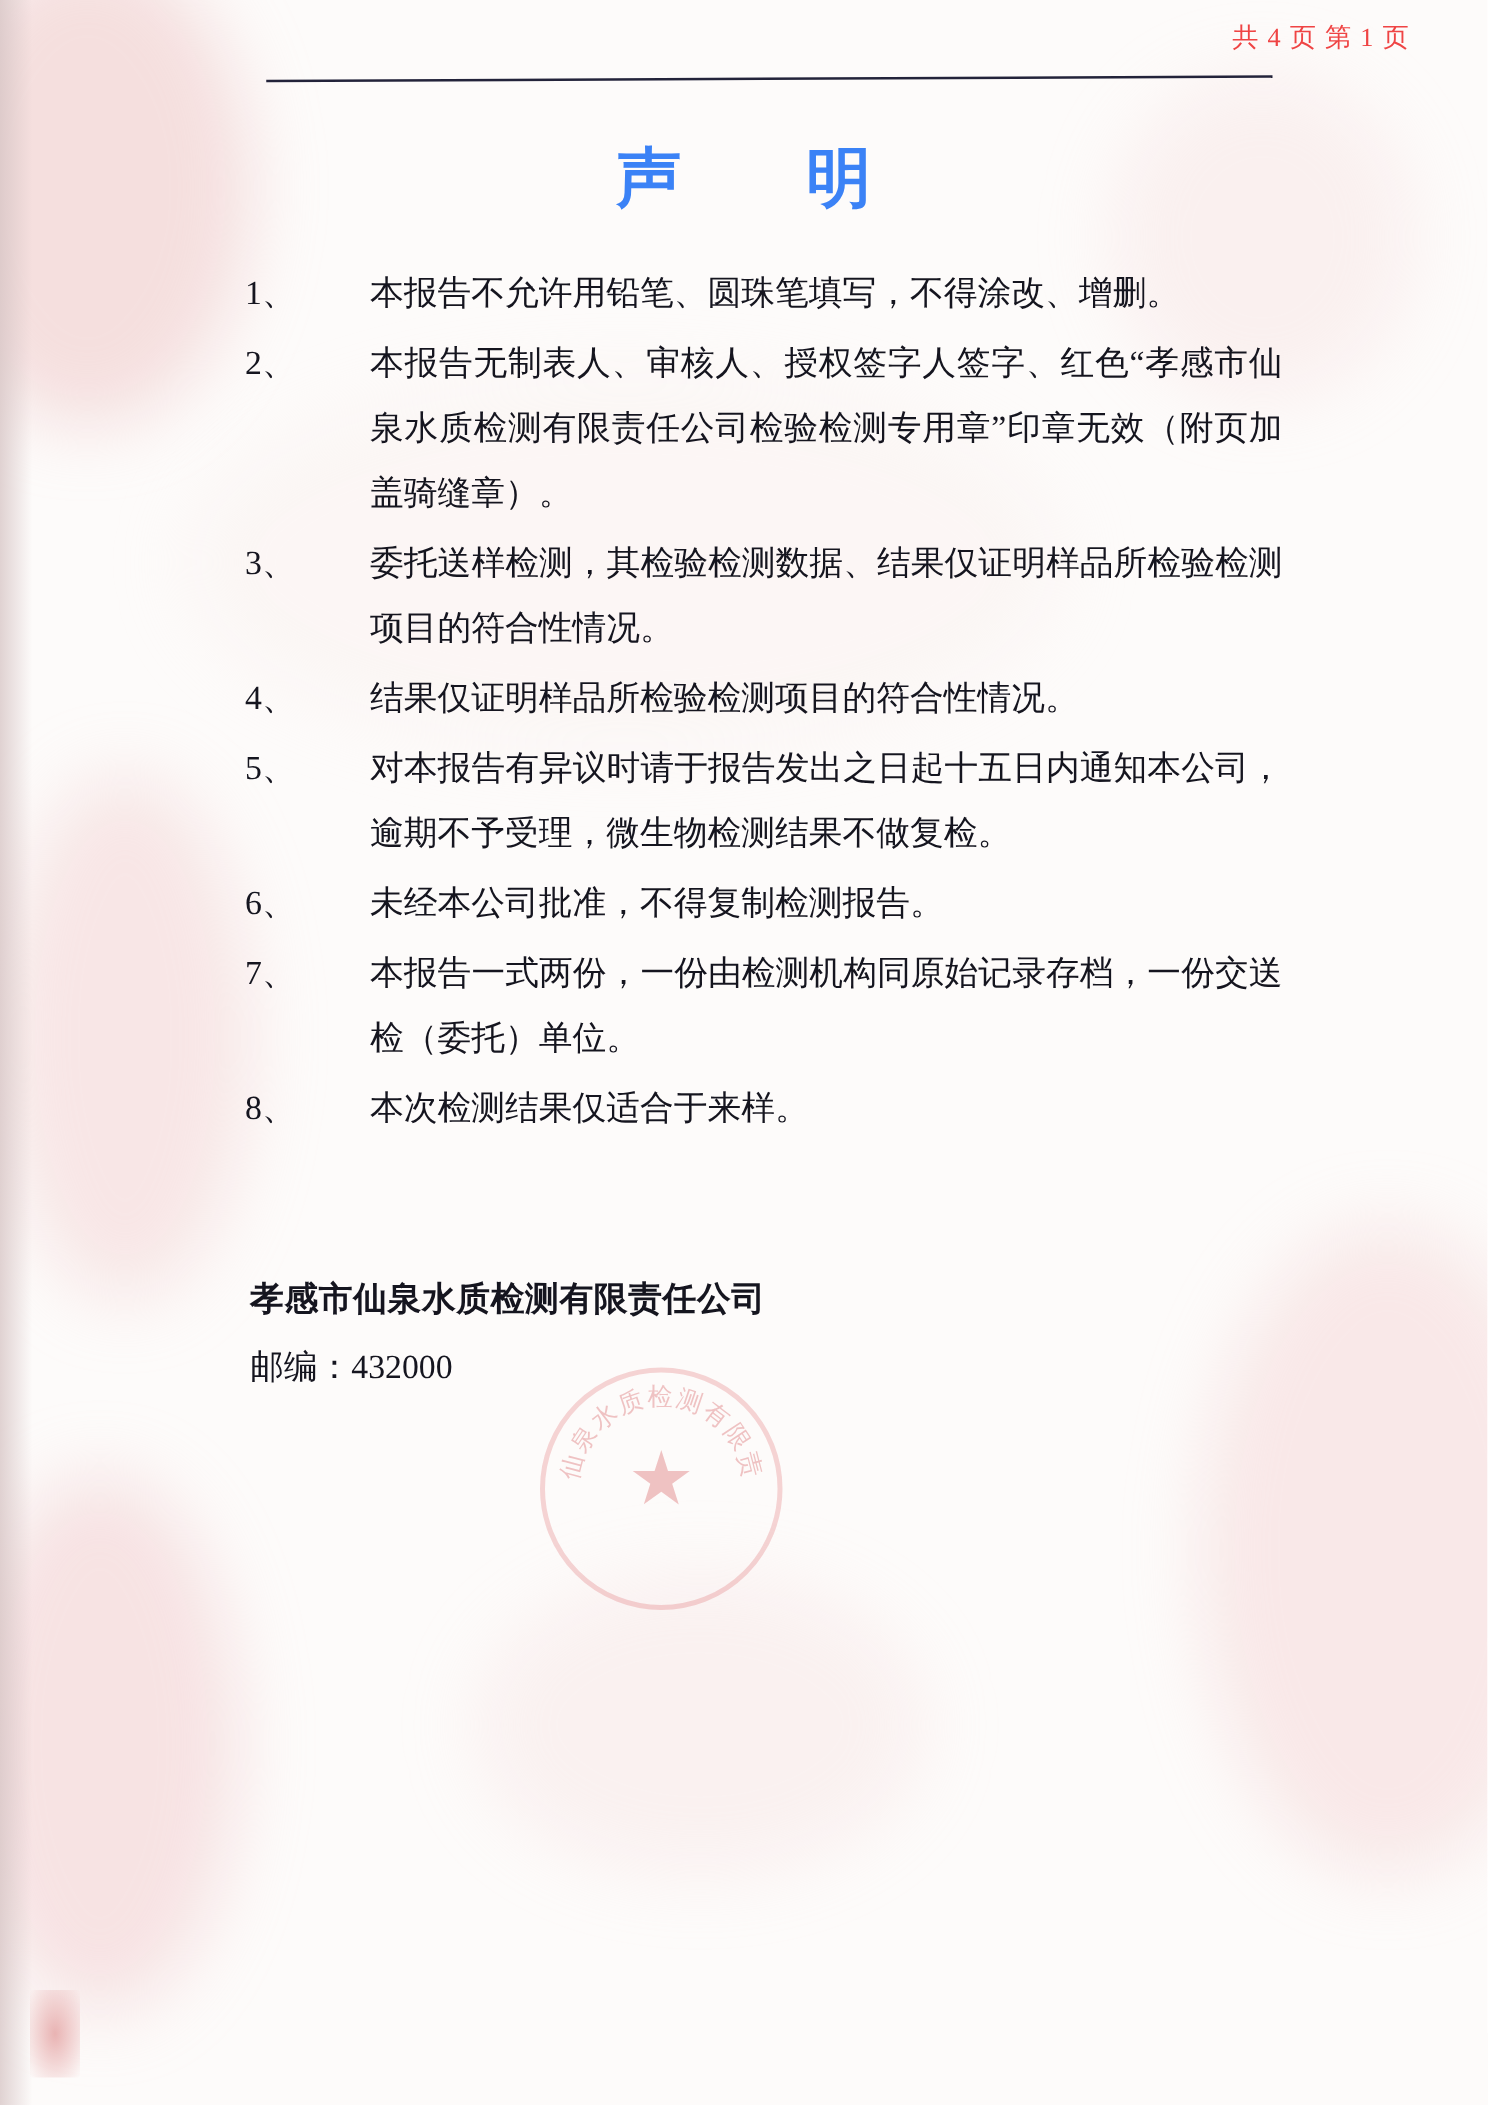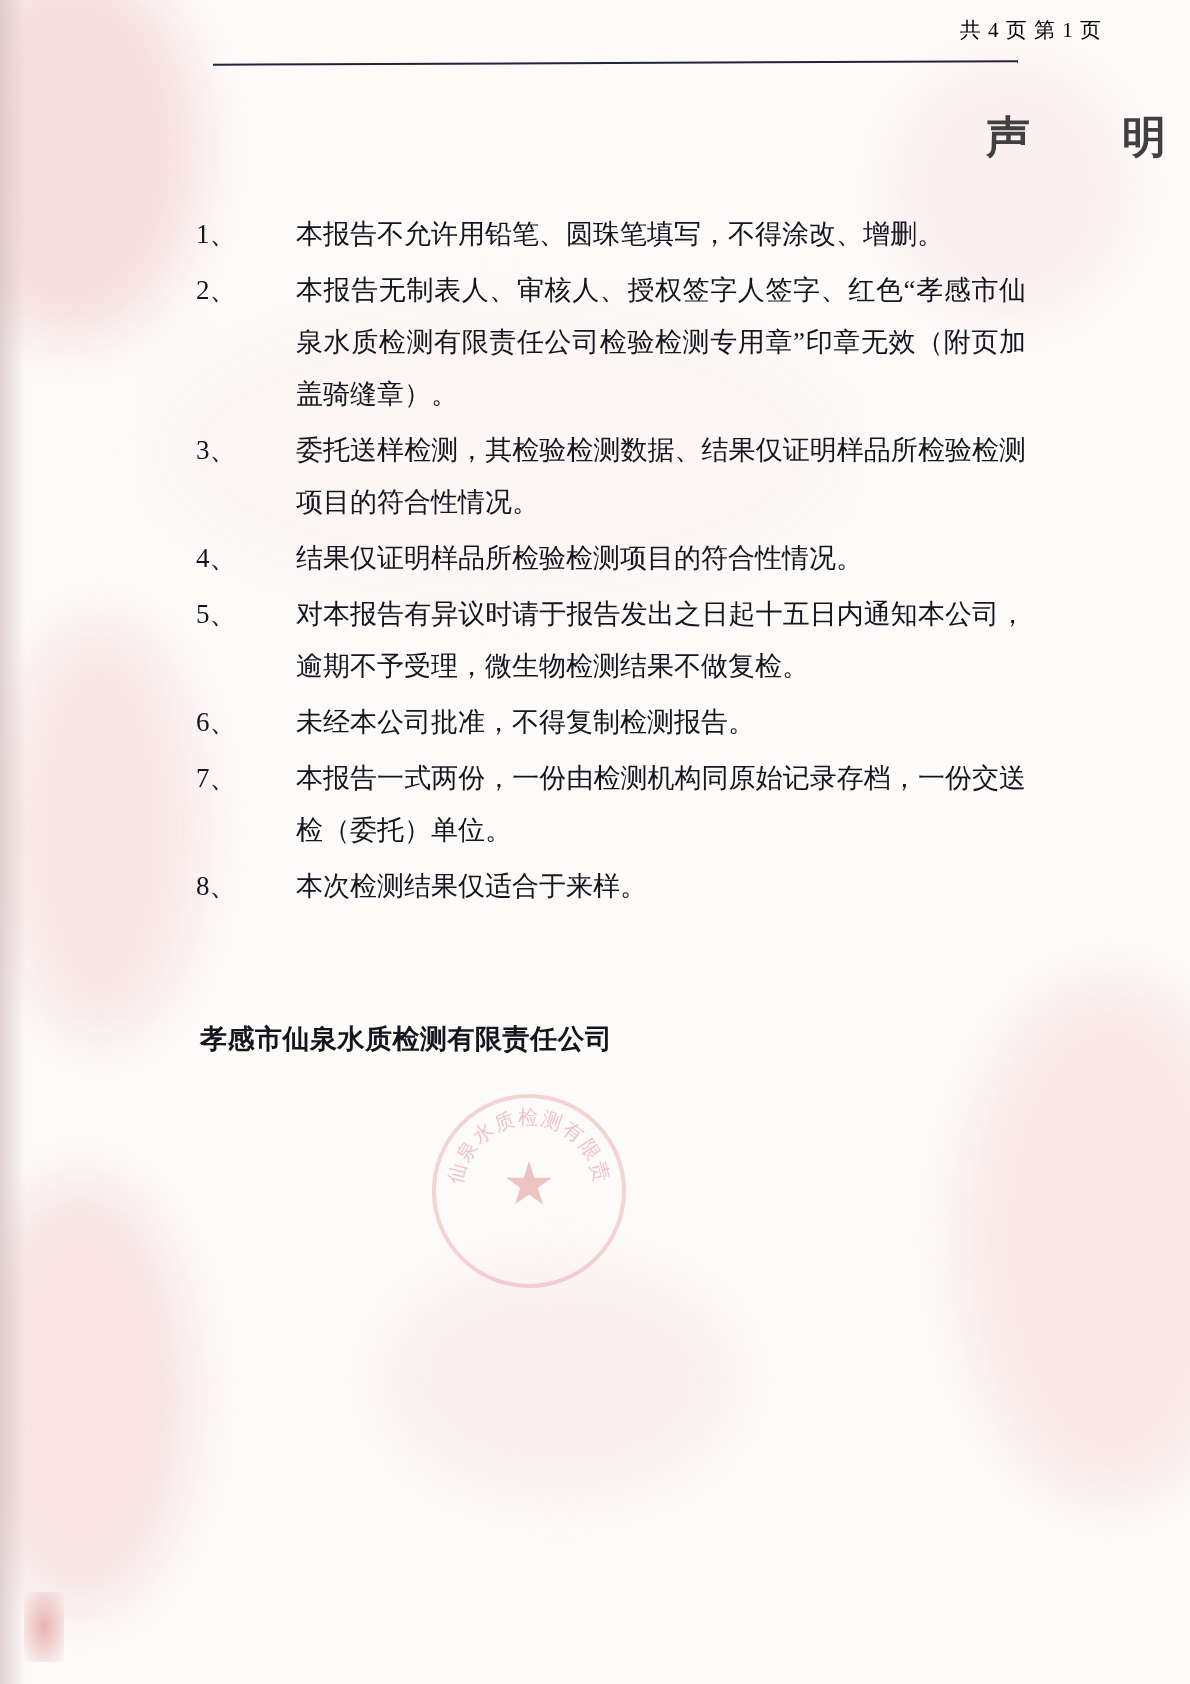--- a/index.html
+++ b/index.html
@@ -43,49 +43,49 @@
     position: absolute;
     left: 24px; bottom: 22px;
     width: 40px; height: 70px;
     background: radial-gradient(ellipse at center, rgba(226,156,156,0.75), rgba(255,255,255,0));
     pointer-events: none;
   }
 
   
   .page-no {
     position: absolute;
-    right: 88px;
+    right: 62px;
     top: 16px;
     font-size: 21px;
-    color: #000000;
+    color: #ef4444;
     letter-spacing: 1px;
     white-space: nowrap;
     margin-left: 47px;
   }
 
   .rule {
     position: absolute;
     left: 213px;
     right: 172px;
     top: 62px;
     height: 0;
     border-top: 2.5px solid #23233a;
     transform: rotate(-0.25deg);
   }
 
   .doc-title {
     position: absolute;
     left: 0; right: 0;
     top: 108px;
-    text-align: right;
-    font-size: 44px;
+    text-align: center;
+    font-size: 52px;
     font-weight: bold;
     letter-spacing: 24px;
     text-indent: 24px;
-    color: #404040;
+    color: #3b82f6;
     font-family: "DejaVu Serif", "Liberation Serif", serif;
   }
 
   .body {
     position: absolute;
     left: 196px;
     top: 208px;
     width: 830px;
     color: #15151f;
     font-size: 27px;
@@ -216,20 +216,21 @@
 
     <div class="clause">
       <span class="idx">8、</span>
       <span class="txt">本次检测结果仅适合于来样。</span>
     </div>
 
   </div>
 
   <div class="company">
     <div class="line name">孝感市仙泉水质检测有限责任公司</div>
+    <div class="line">邮编：432000</div>
   </div>
 
   <div class="stamp">
     <svg class="arc" viewBox="0 0 186 186">
       <defs>
         <path id="arcTop" d="M 26,93 A 67,67 0 0 1 160,93"></path>
       </defs>
       <text>
         <textPath href="#arcTop" startOffset="50%" text-anchor="middle">孝感市仙泉水质检测有限责任公司</textPath>
       </text>

